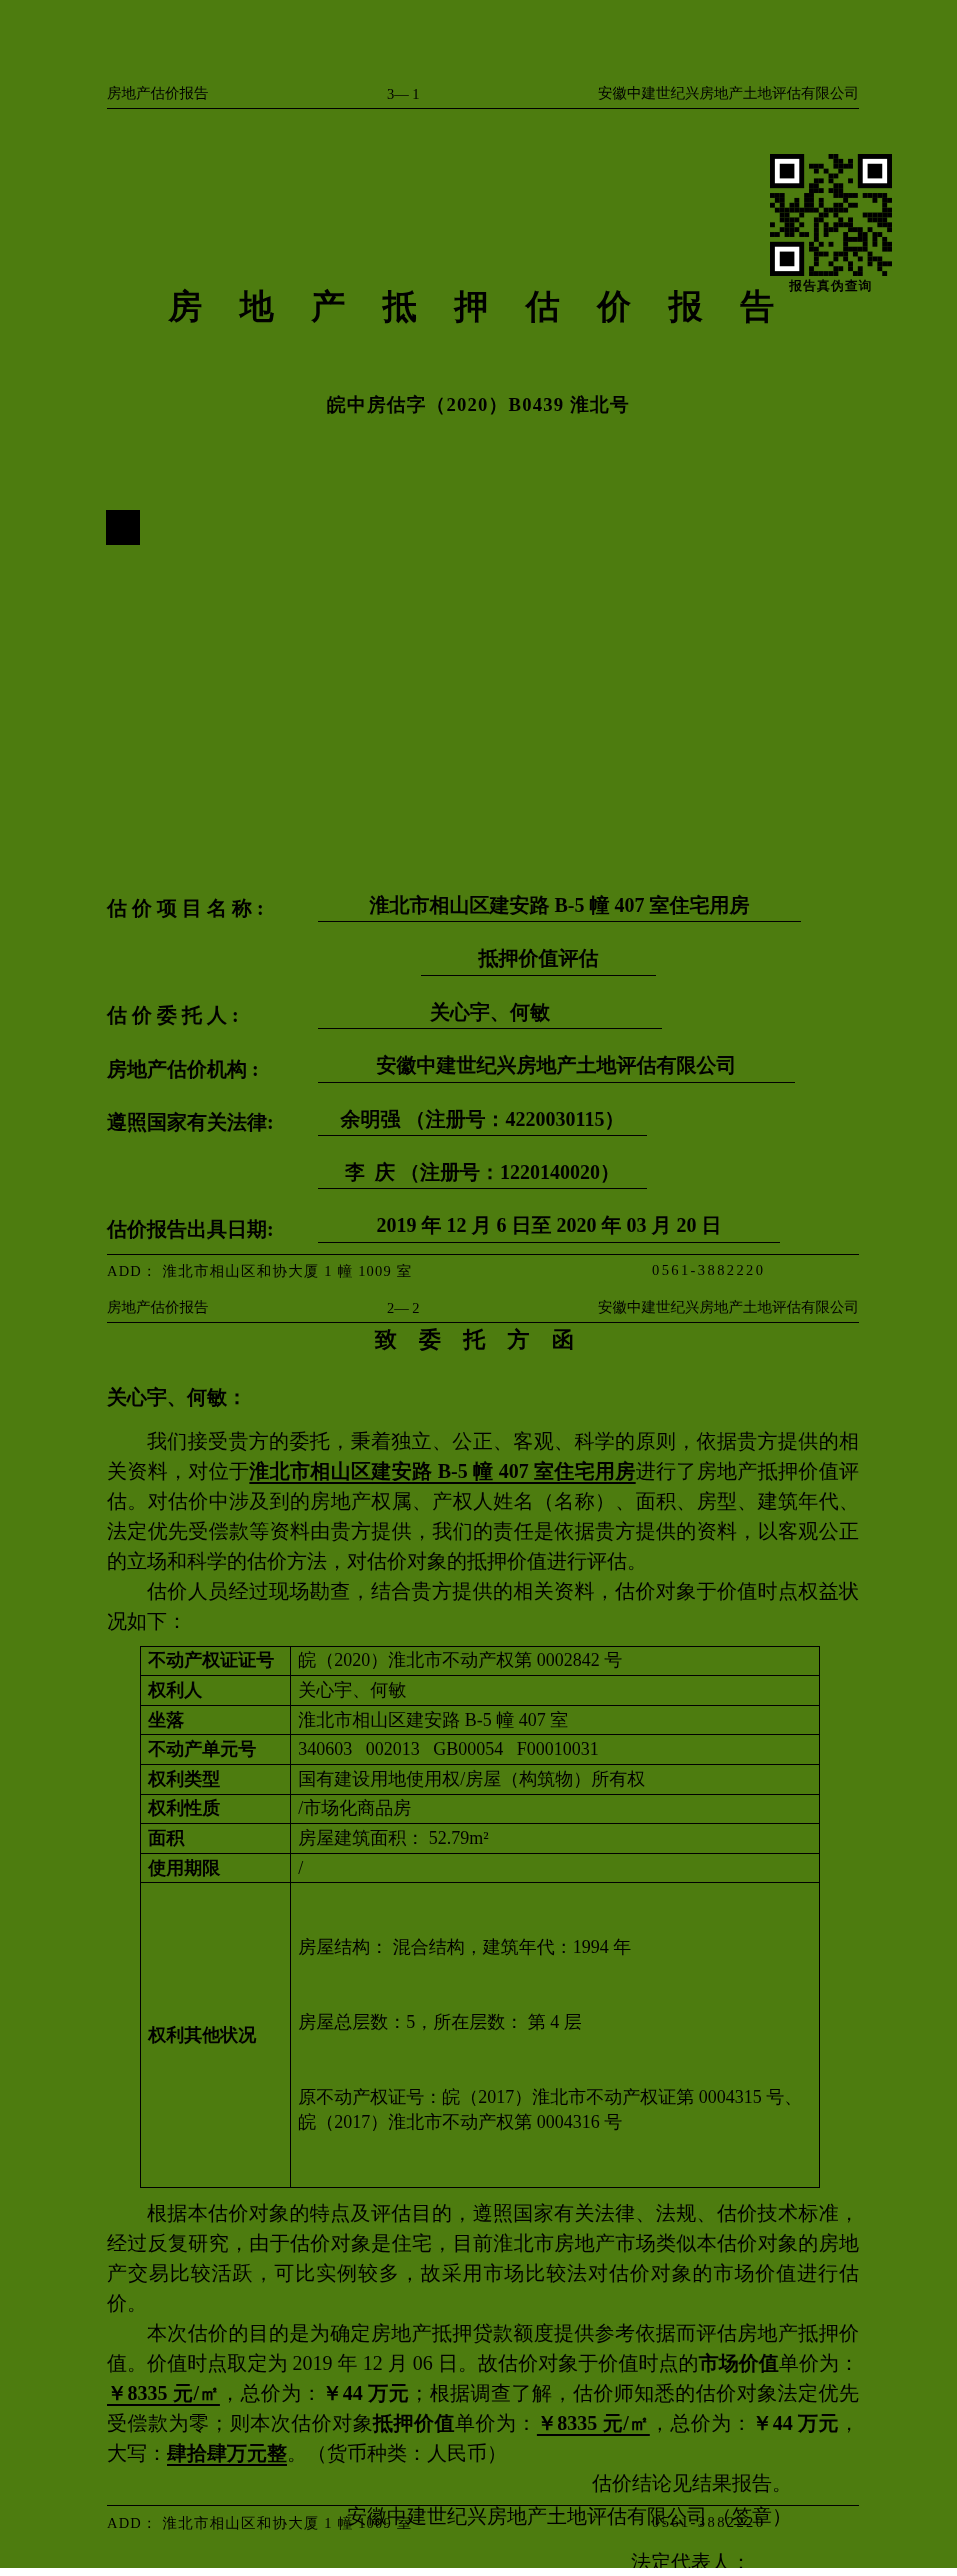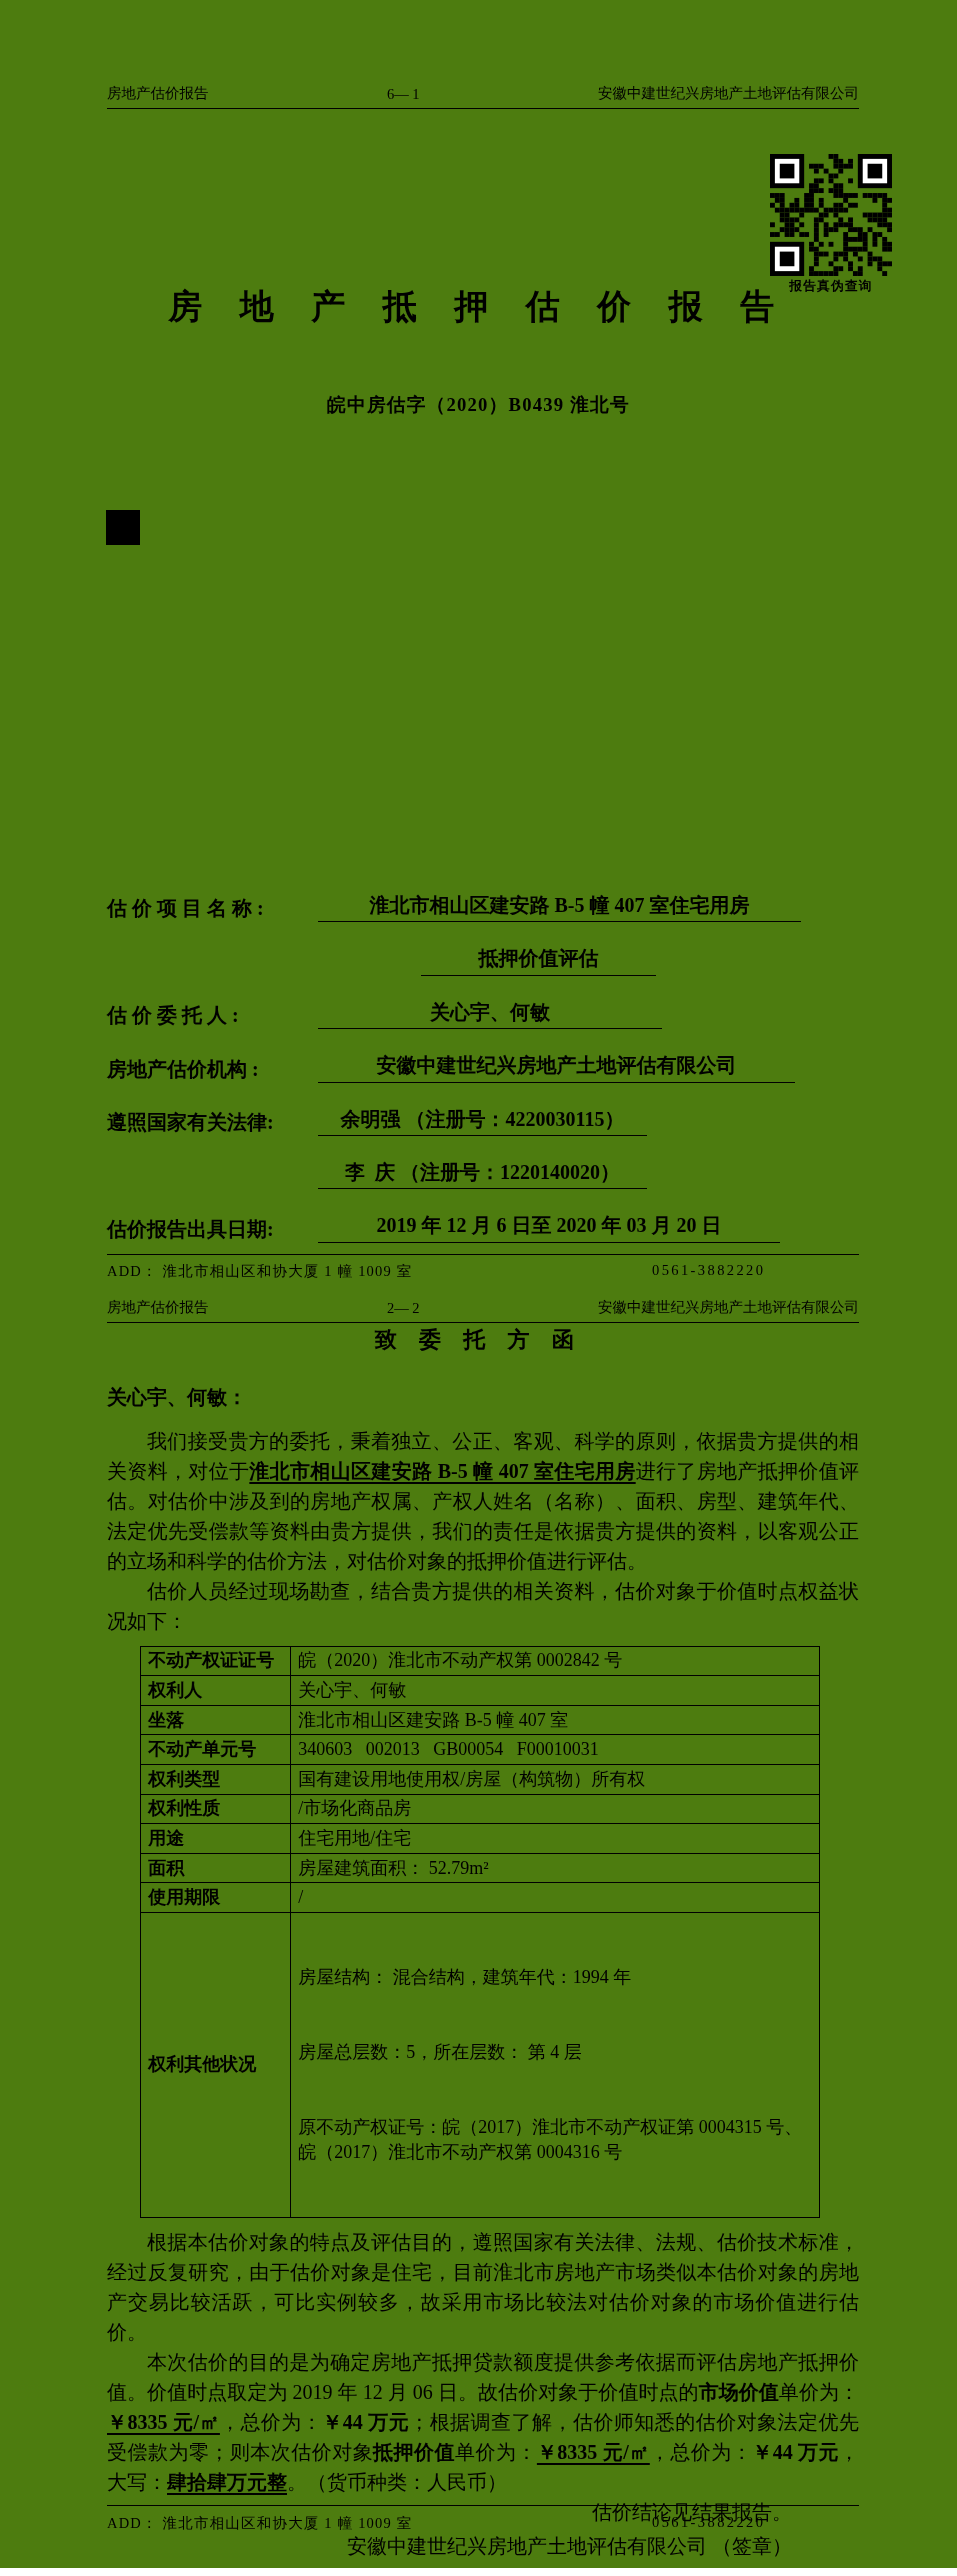--- a/index.html
+++ b/index.html
@@ -41,21 +41,21 @@
   .company-sign { padding-right: 67px; margin-top: 3.6px; }
   .legal-rep { padding-right: 108px; margin-top: 15.7px; }
 </style>
 </head>
 <body>
 
 <div class="canvas">
 
   <div class="hdr" style="top:84px">
     <span>房地产估价报告</span>
-    <span>6— 1</span>
+    <span>3— 1</span>
     <span>安徽中建世纪兴房地产土地评估有限公司</span>
   </div>
 
   <div class="qr-wrap">
     <div class="qr-box"><svg xmlns="http://www.w3.org/2000/svg" width="122" height="122" viewBox="0 0 200 200" fill="#000">
           <rect x="96" y="0" width="8" height="8"></rect>
           <rect x="104" y="0" width="8" height="8"></rect>
           <rect x="104" y="8" width="8" height="8"></rect>
           <rect x="112" y="8" width="8" height="8"></rect>
           <rect x="128" y="8" width="8" height="8"></rect>
@@ -351,24 +351,20 @@
         </tr>
         <tr>
           <td class="lbl">权利类型</td>
           <td>国有建设用地使用权/房屋（构筑物）所有权</td>
         </tr>
         <tr>
           <td class="lbl">权利性质</td>
           <td>/市场化商品房</td>
         </tr>
         <tr>
-          <td class="lbl">用途</td>
-          <td>住宅用地/住宅</td>
-        </tr>
-        <tr>
           <td class="lbl">面积</td>
           <td>房屋建筑面积： 52.79m²</td>
         </tr>
         <tr>
           <td class="lbl">使用期限</td>
           <td>/</td>
         </tr>
         <tr>
           <td class="lbl">权利其他状况</td>
           <td>

